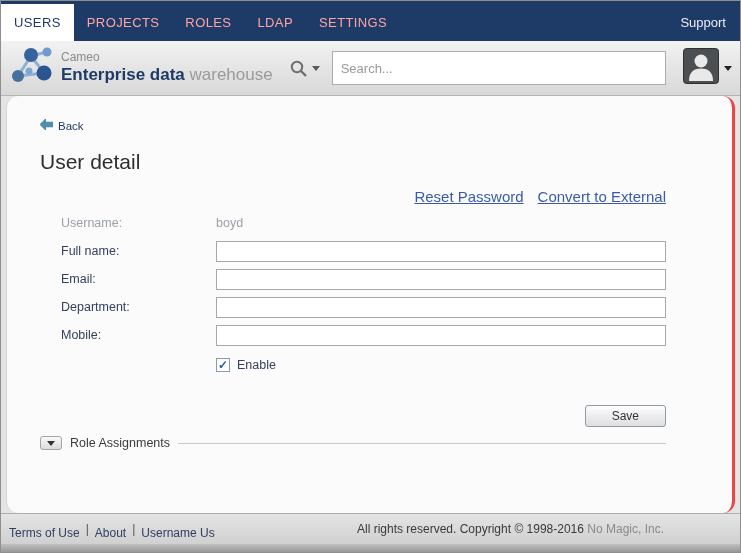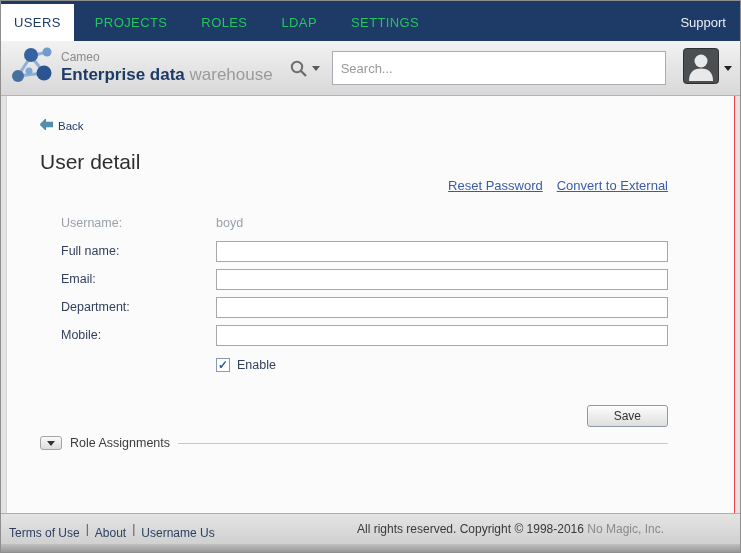--- a/index.html
+++ b/index.html
@@ -16,25 +16,24 @@
     background:#e8e8e8; overflow:hidden;
   }
   [data-interactable="true"] { cursor:pointer; }
 
   
   .topnav {
     height:40px; flex-shrink:0;
     background:#1e3a66;
     display:flex; align-items:stretch;
     padding-top:3px;
-    gap:8px;
   }
   .tab {
     padding:0 13px; display:flex; align-items:center;
-    color:#22c55e; font-size:13px; letter-spacing:0.4px;
+    color:#fca5a5; font-size:13px; letter-spacing:0.4px;
   }
   .tab.active { background:#ffffff; color:#1e3a66; }
   .support {
     margin-left:auto; padding:0 14px;
     display:flex; align-items:center;
     color:#e9eef8; font-size:13px; text-decoration:none;
   }
 
   
   .header {
@@ -63,35 +62,36 @@
     font-family:"Liberation Sans", sans-serif;
   }
   .search-input::placeholder { color:#999; }
   .user-area { margin-left:auto; margin-right:8px; display:flex; align-items:center; }
   .caret.dark { border-top-color:#222; margin-left:5px; }
 
   
   .content-wrap { flex:1; background:#e4e4e4; padding:0 5px; overflow:hidden; }
   .content {
     height:100%; background:#fbfbfb;
-    border-left:1px solid #d6d6d6; border-right:1px solid #ef4444;
+    border-left:1px solid #d6d6d6; border-right:3px solid #ef4444;
     padding:20px 66px 0 33px;
+    border-radius:12px;
   }
   .back {
     display:inline-flex; align-items:center; gap:5px;
     font-size:11.5px; color:#1e3a66; text-decoration:none;
   }
   .page-title { margin:16px 0 0 0; font-size:21px; font-weight:400; color:#2e2e2e; }
   .action-links {
     display:flex; justify-content:flex-end; gap:14px;
-    margin-top:4px; font-size:13px;
+    margin-top:14px; font-size:15px;
   }
   .action-links a { color:#3a5ca8; text-decoration:underline; }
 
-  .form { margin-top:16px; }
+  .form { margin-top:4px; }
   .form-row { display:flex; align-items:center; height:28px; }
   .flabel {
     width:176px; padding-left:21px; flex-shrink:0;
     font-size:12.5px; color:#33415c;
   }
   .muted { color:#9aa0a8; }
   .ro-value { font-size:12.5px; color:#9aa0a8; }
   .form-row input[type="text"] {
     flex:1; height:21px; border:1px solid #a5a9ae;
     background:#fff; font-size:12px; padding:0 5px;

